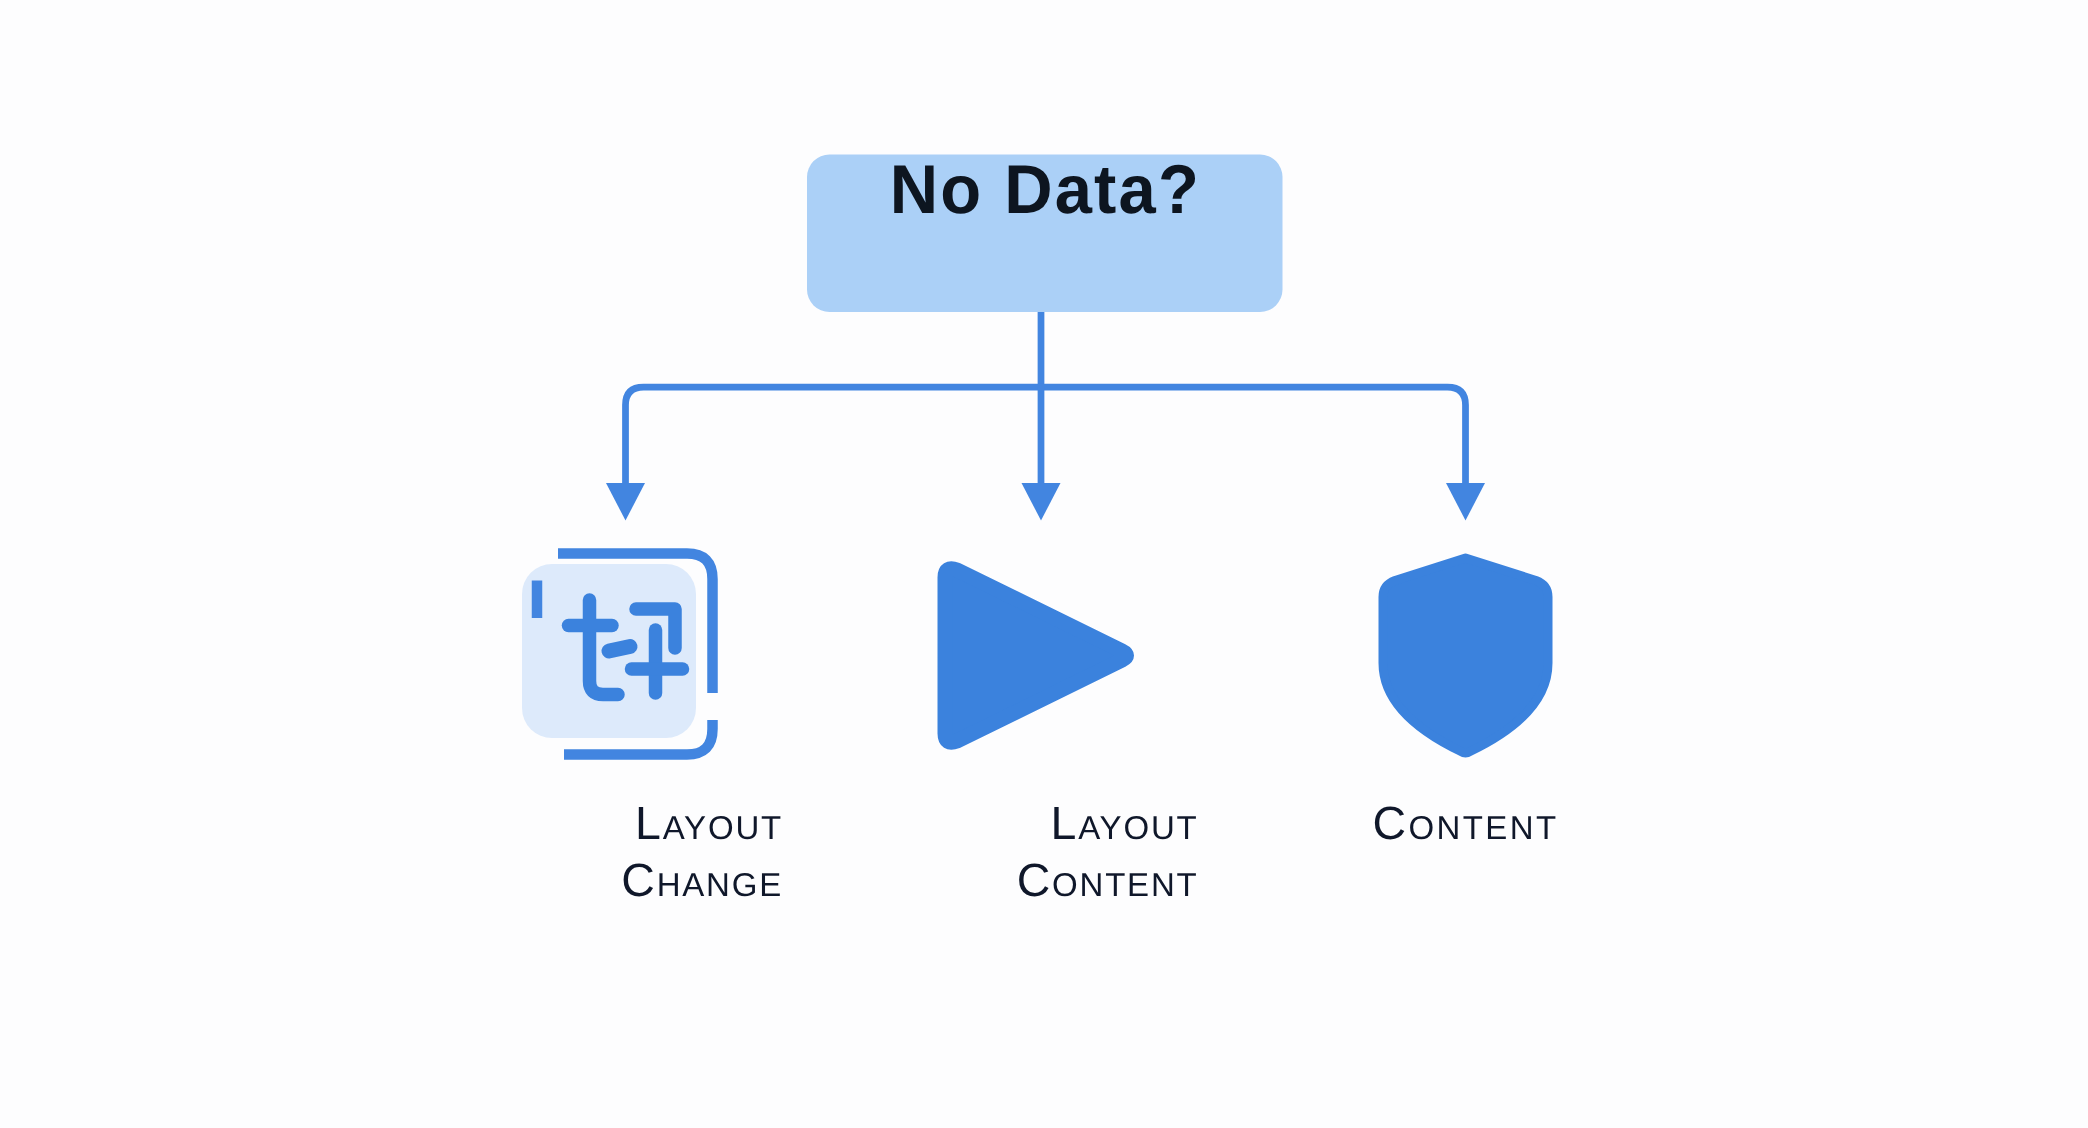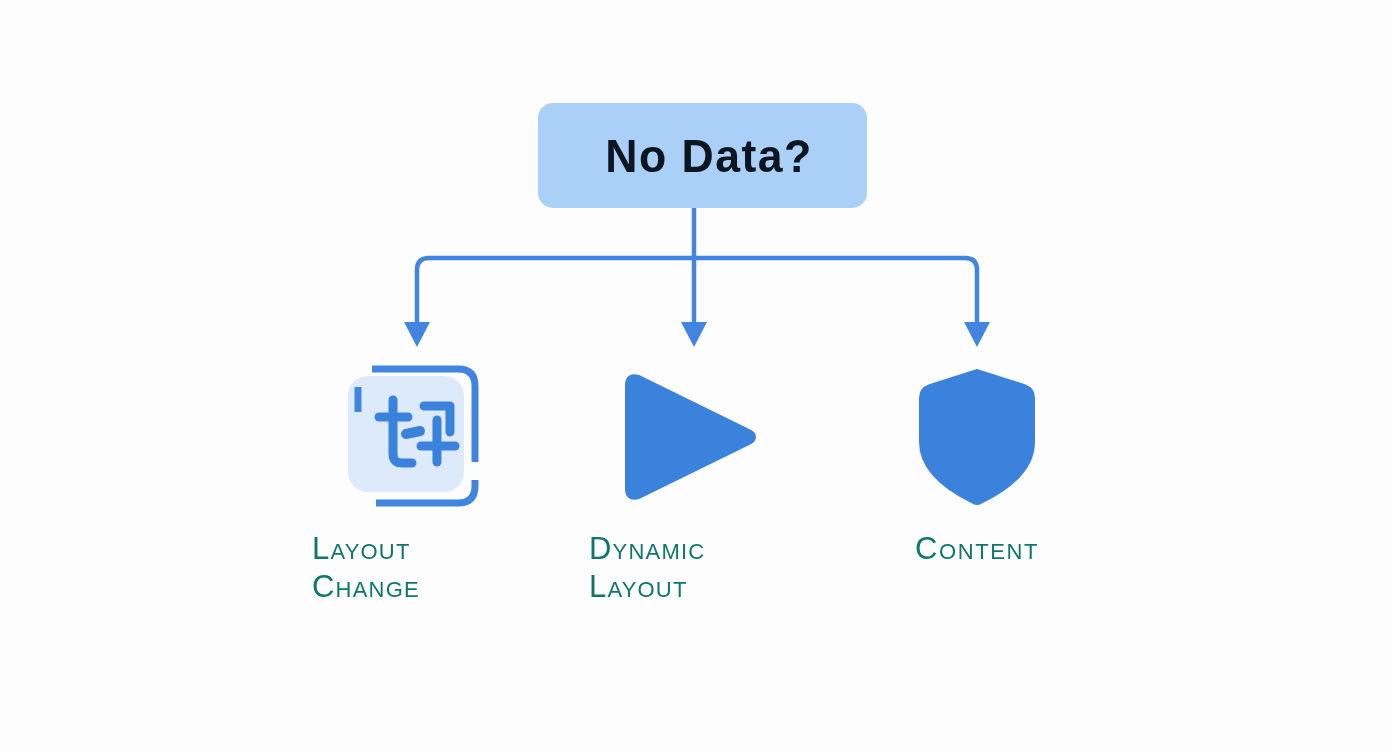--- a/index.html
+++ b/index.html
@@ -22,23 +22,22 @@
   
   .root-box {
     position: absolute;
     left: 538px;
     top: 103px;
     width: 317px;
     height: 105px;
     background: #abd0f7;
     border-radius: 15px;
     display: flex;
-    align-items: center;
+    align-items: flex-start;
     justify-content: center;
-    padding-left: 12px;
   }
   .root-box-label {
     font-family: "Liberation Sans", sans-serif;
     font-size: 46px;
     font-weight: 700;
     letter-spacing: 1.5px;
     color: #0d1520;
     line-height: 1;
     white-space: nowrap;
     transform: scaleX(0.97);
@@ -71,27 +70,27 @@
     width: 160px;
     height: 152px;
     position: relative;
     display: flex;
     align-items: center;
     justify-content: center;
   }
 
   .branch-label {
     margin-top: 18px;
-    text-align: left;
+    text-align: right;
     font-family: "Liberation Sans", sans-serif;
     font-size: 31px;
     font-weight: 400;
     font-variant: small-caps;
     letter-spacing: 1.2px;
-    color: #0f766e;
+    color: #0f172a;
     line-height: 1.22;
     max-width: 210px;
   }
   .branch-label.single { letter-spacing: 1.6px; }
 </style>
 </head>
 <body>
 
 <div id="canvas">
 
@@ -141,21 +140,21 @@
     </div>
     <div class="branch-label">Layout Change</div>
   </div>
 
   <div class="branch branch-2">
     <div class="icon-slot">
       <svg width="150" height="148" viewBox="0 0 150 148">
         <path d="M 19,18 L 129,72 Q 135,75 129,78 L 19,132 Q 11,135 11,127 L 11,23 Q 11,15 19,18 Z" fill="#3b82dd" stroke="#3b82dd" stroke-width="10" stroke-linejoin="round"></path>
       </svg>
     </div>
-    <div class="branch-label">Dynamic Layout</div>
+    <div class="branch-label">Layout Content</div>
   </div>
 
   <div class="branch branch-3">
     <div class="icon-slot">
       <svg width="150" height="148" viewBox="0 0 150 148">
         <path d="M 75,10 L 122,25 Q 130,28 130,36 L 130,80 Q 130,114 78,139 Q 75,141 72,139 Q 20,114 20,80 L 20,36 Q 20,28 28,25 Z" fill="#3b82dd" stroke="#3b82dd" stroke-width="6" stroke-linejoin="round"></path>
       </svg>
     </div>
     <div class="branch-label single">Content</div>
   </div>

